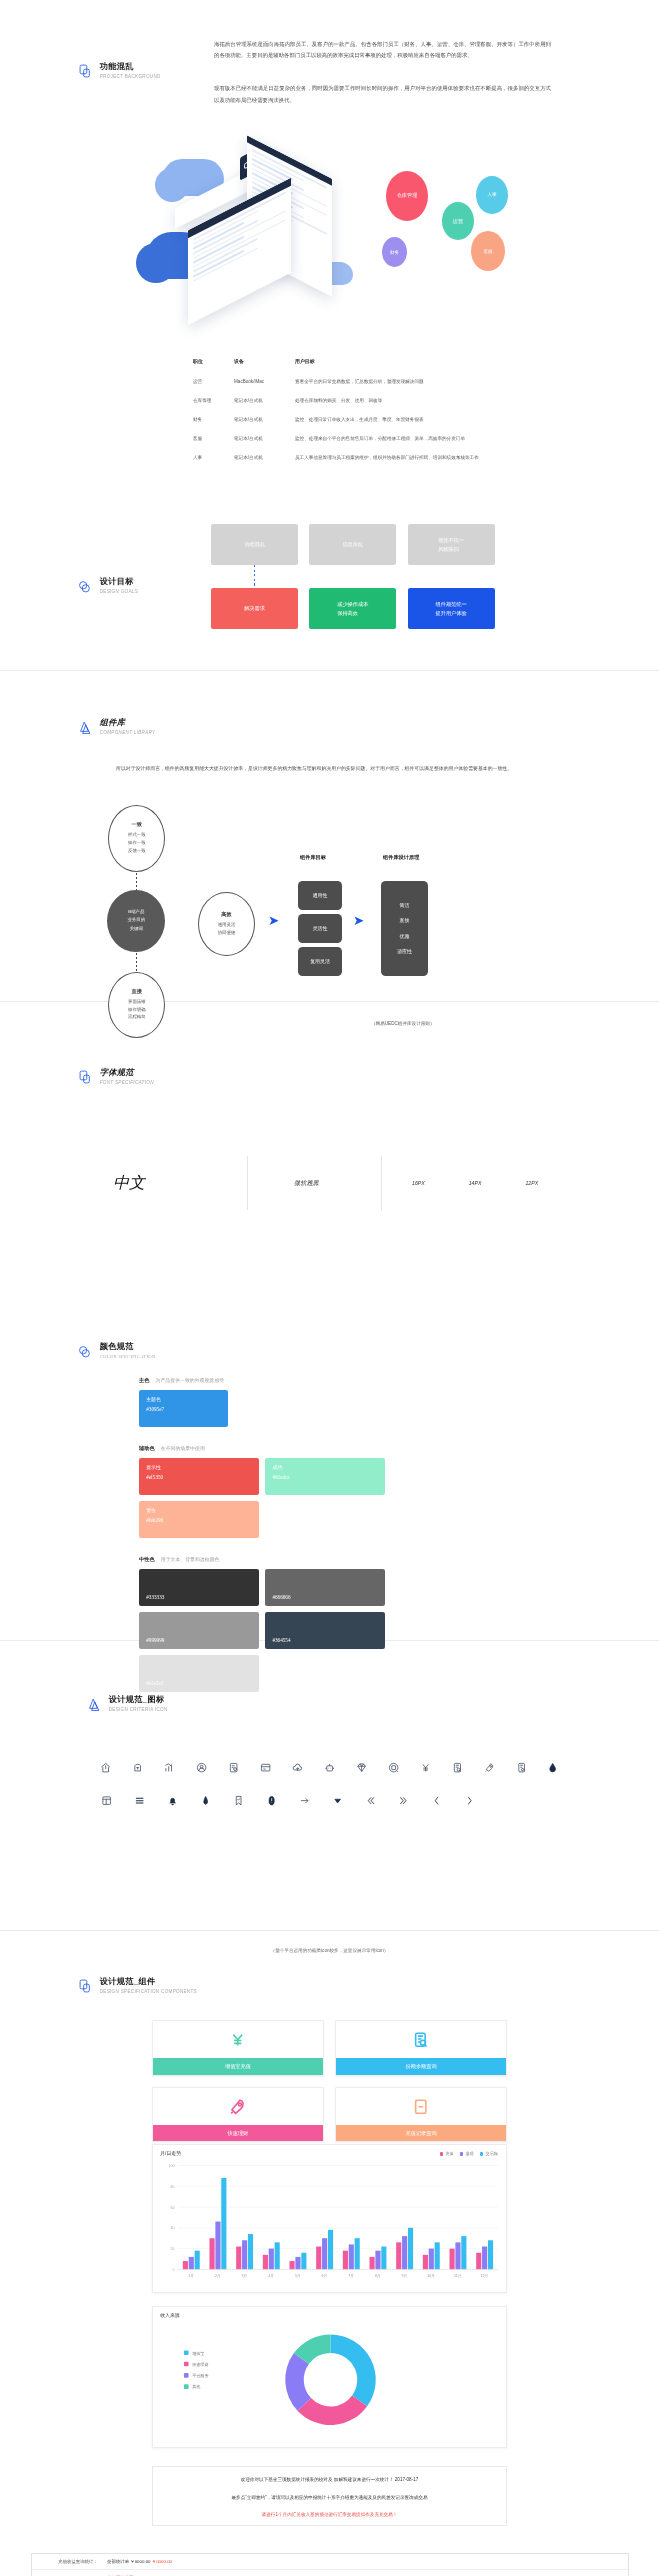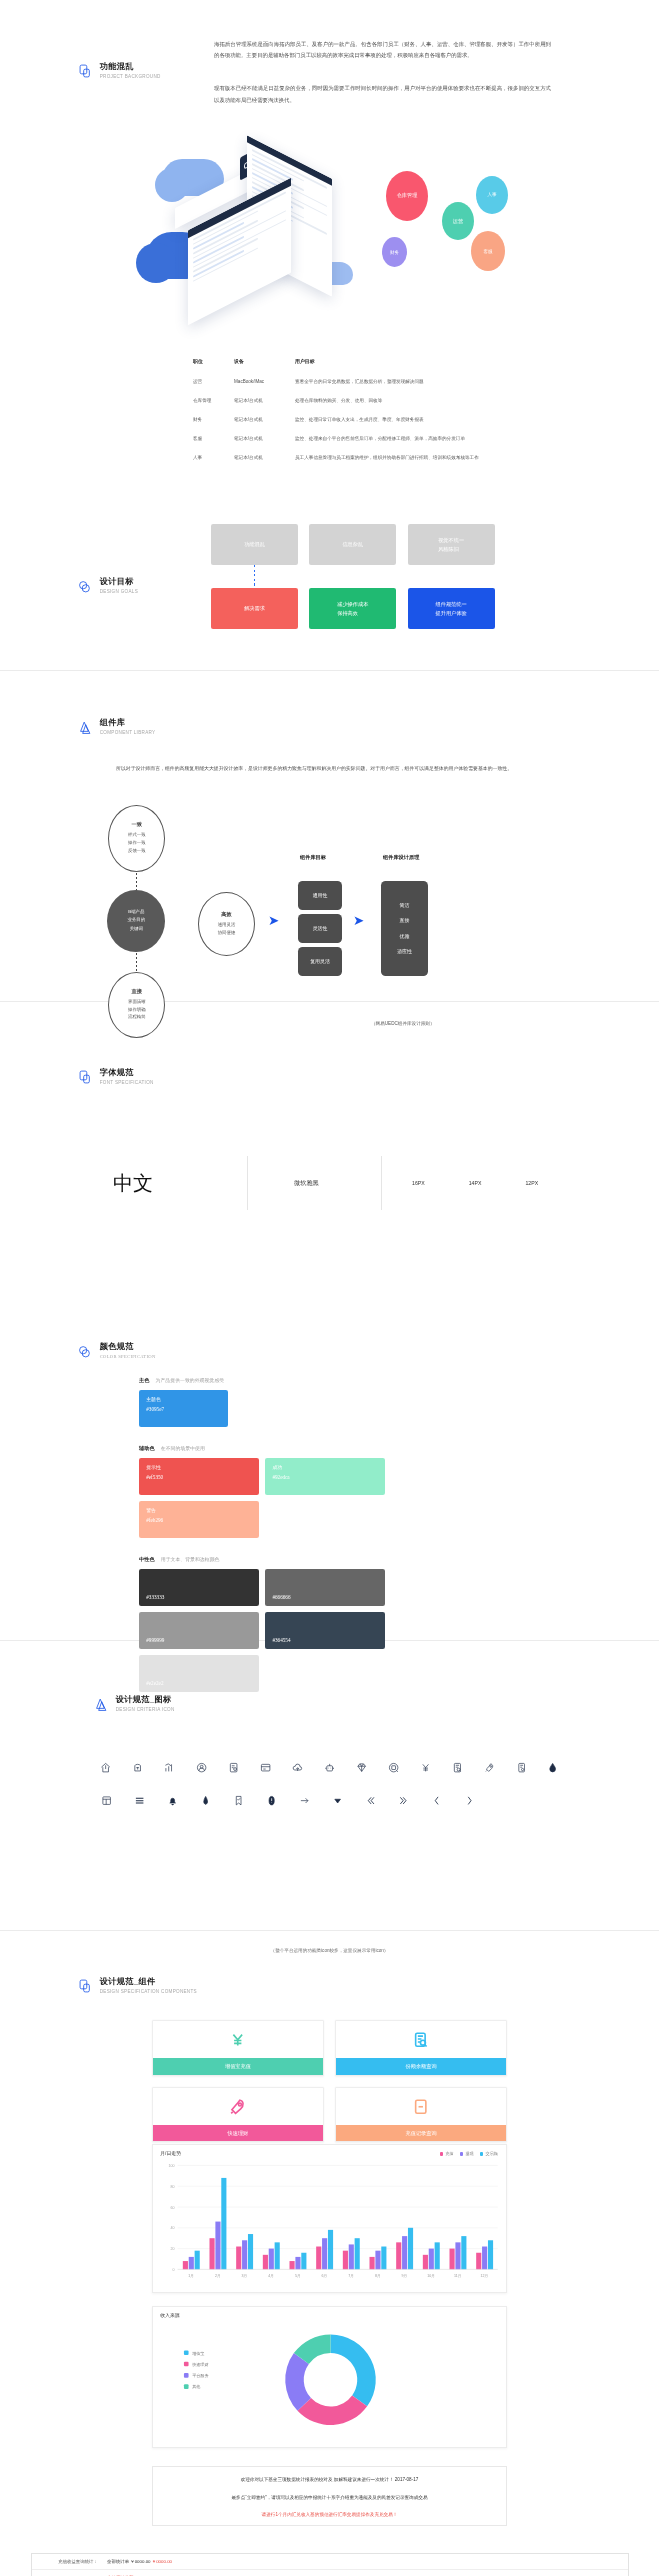--- a/index.html
+++ b/index.html
@@ -72,42 +72,42 @@
   .fbox.red  { background: #f4615c; }
   .fbox.green{ background: #20ba72; }
   .fbox.blue { background: #1b55e8; }
   .dash { height: 23px; display:flex; align-items:center; justify-content:center;}
   .dash span{display:block;width:0.5px;height:100%;background:repeating-linear-gradient(to bottom,#2b6df5 0 2.1px,transparent 2.1px 4.6px);}
 
   .divider { width: 659px; height: 0.5px; background: #ebebeb; }
 
   
   .s3 { position: relative; height: 330px; padding-top: 20.6px;}
-  .s3 .head { position: absolute; left: 77px; top: 47px; }
+  .s3 .head { position: absolute; left: 77px; top: 47px; font-style: italic; }
   .s3 .intro { position: absolute; left: 116px; top: 93px; width: 469px; font-size: 4.9px; line-height: 2.1; color: #4a4a4a;}
   .diag { position: absolute; left: 98px; top: 134px; width: 464px; height: 155px; }
   .ell { position: absolute; border-radius: 50%; display:flex; flex-direction:column; align-items:center; justify-content:center; text-align:center;}
   .ell.outline { border: 0.5px solid #555; background:#fff; }
   .ell.solid { background: #595959; color:#fff; }
   .ell .t { font-size: 5.2px; font-weight: bold; margin-bottom: 3.1px; }
   .ell .l { font-size: 4.4px; line-height: 1.75; color: #555;}
   .ell.solid .l { color: #fff; }
   .rbox { position:absolute; background:#4d4d4d; color:#fff; border-radius:4.6px; display:flex; flex-direction:column; align-items:center; justify-content:center; font-size:4.9px; }
   .colhead { position:absolute; font-size:5.2px; font-weight:bold; color:#111; }
   .bigarrow{ position:absolute; color:#1b55e8; font-size:13.4px; line-height:1;}
   .dashline{ position:absolute; background:repeating-linear-gradient(to bottom,#444 0 2.1px,transparent 2.1px 4.1px); width:0.5px;}
   .dashlineh{ position:absolute; background:repeating-linear-gradient(to right,#444 0 2.1px,transparent 2.1px 4.1px); height:0.5px;}
   .caption { position:absolute; font-size:4.6px; color:#555; }
 
   
-  .s4 { position: relative; height: 289px; }
+  .s4 { position: relative; height: 289px; font-style: italic; }
   .s4 .head { position: absolute; left: 77px; top: 67px; }
   .fonttable { position: absolute; left: 113px; top: 155px; width: 433px; }
   .fontrow { display: grid; grid-template-columns: 134px 134px 1fr; align-items: center; height: 54px; }
-  .fontrow .lang { font-size: 20px; color: #111; font-weight: 300;}
+  .fontrow .lang { font-size: 16px; color: #111; font-weight: 300;}
   .fontrow .name { font-size: 6.2px; color: #333; border-left: 0.5px solid #e5e5e5; height: 100%; display: flex; align-items: center; padding-left: 46px;}
   .fontrow .sizes { border-left: 0.5px solid #e5e5e5; height: 100%; display: flex; align-items: center; gap: 44px; padding-left: 30px; }
   .fontrow .sizes span { font-size: 5.2px; color: #333; }
 
   
   .s5 { position: relative; height: 350px; font-family: Liberation Serif, serif; }
   .s5 .head { position: absolute; left: 77px; top: 52px; }
   .colorwrap { position: absolute; left: 139px; top: 87px; width: 371px; }
   .grouptitle { display:flex; align-items:baseline; gap:6.2px; margin-bottom: 6.2px; }
   .grouptitle b { font-size: 5.2px; color:#222; }
@@ -116,21 +116,21 @@
   .sw { border-radius: 2.1px; padding: 6.2px 7.2px; color:#fff; }
   .sw .n { font-size: 4.9px; margin-bottom: 3.6px; }
   .sw .h { font-size: 5.2px; }
   .sw.main { width: 89px; height: 37px; }
   .sw.aux  { width: 120px; height: 37px; }
   .sw.neu  { width: 120px; height: 37px; display:flex; align-items:flex-end; }
   .sw.neu .h { font-size: 5.2px; }
 
   
   .s6 { position: relative; height: 289px; }
-  .s6 .head { position: absolute; left: 93px; top: 54px; }
+  .s6 .head { position: absolute; left: 86px; top: 54px; }
   .iconrows { position: absolute; left: 90px; top: 111px; width: 479px; }
   .iconrow { display: flex; gap: 0; }
   .iconcell { width: 33px; height: 33px; display: flex; align-items: center; justify-content: center; }
   .iconcell svg { width: 11.3px; height: 11.3px; stroke: #1d2b44; fill: none; stroke-width: 1.4; }
   .iconnote { position: absolute; left: 0; right: 0; top: 196px; text-align: center; font-size: 4.6px; color: #666; }
 
   
   .s7 { position: relative; padding-top: 31px; }
   .s7 .head { position: absolute; left: 77px; top: 47px; }
   .cardgrid { position: absolute; left: 152px; top: 90px; width: 355px; display: grid; grid-template-columns: 1fr 1fr; gap: 11.3px; }

